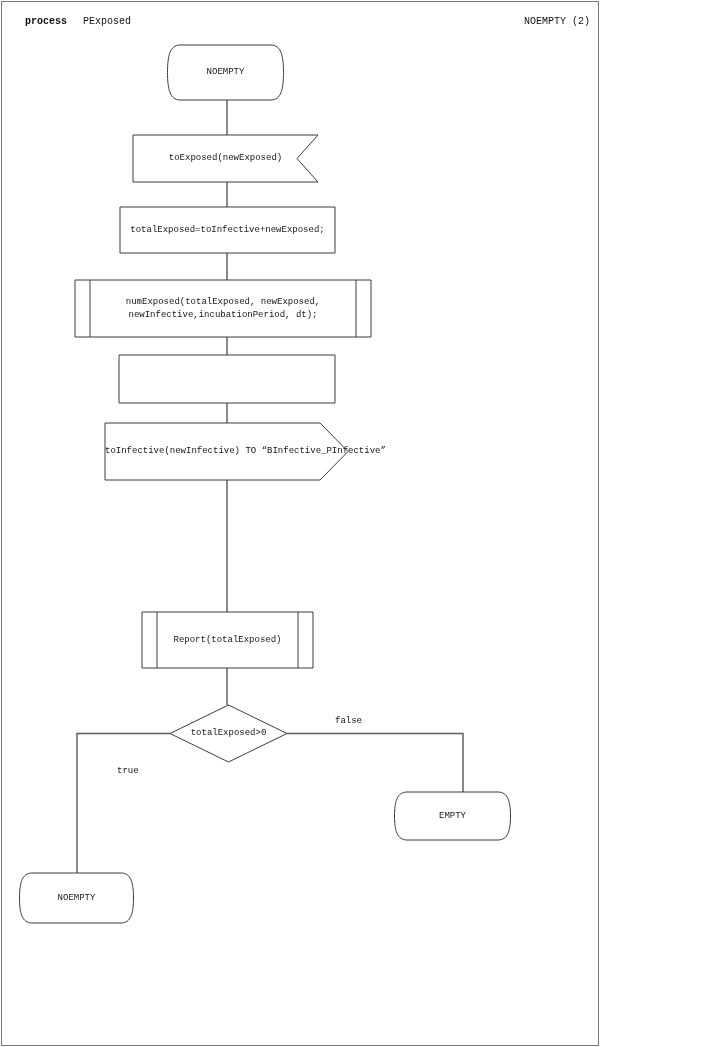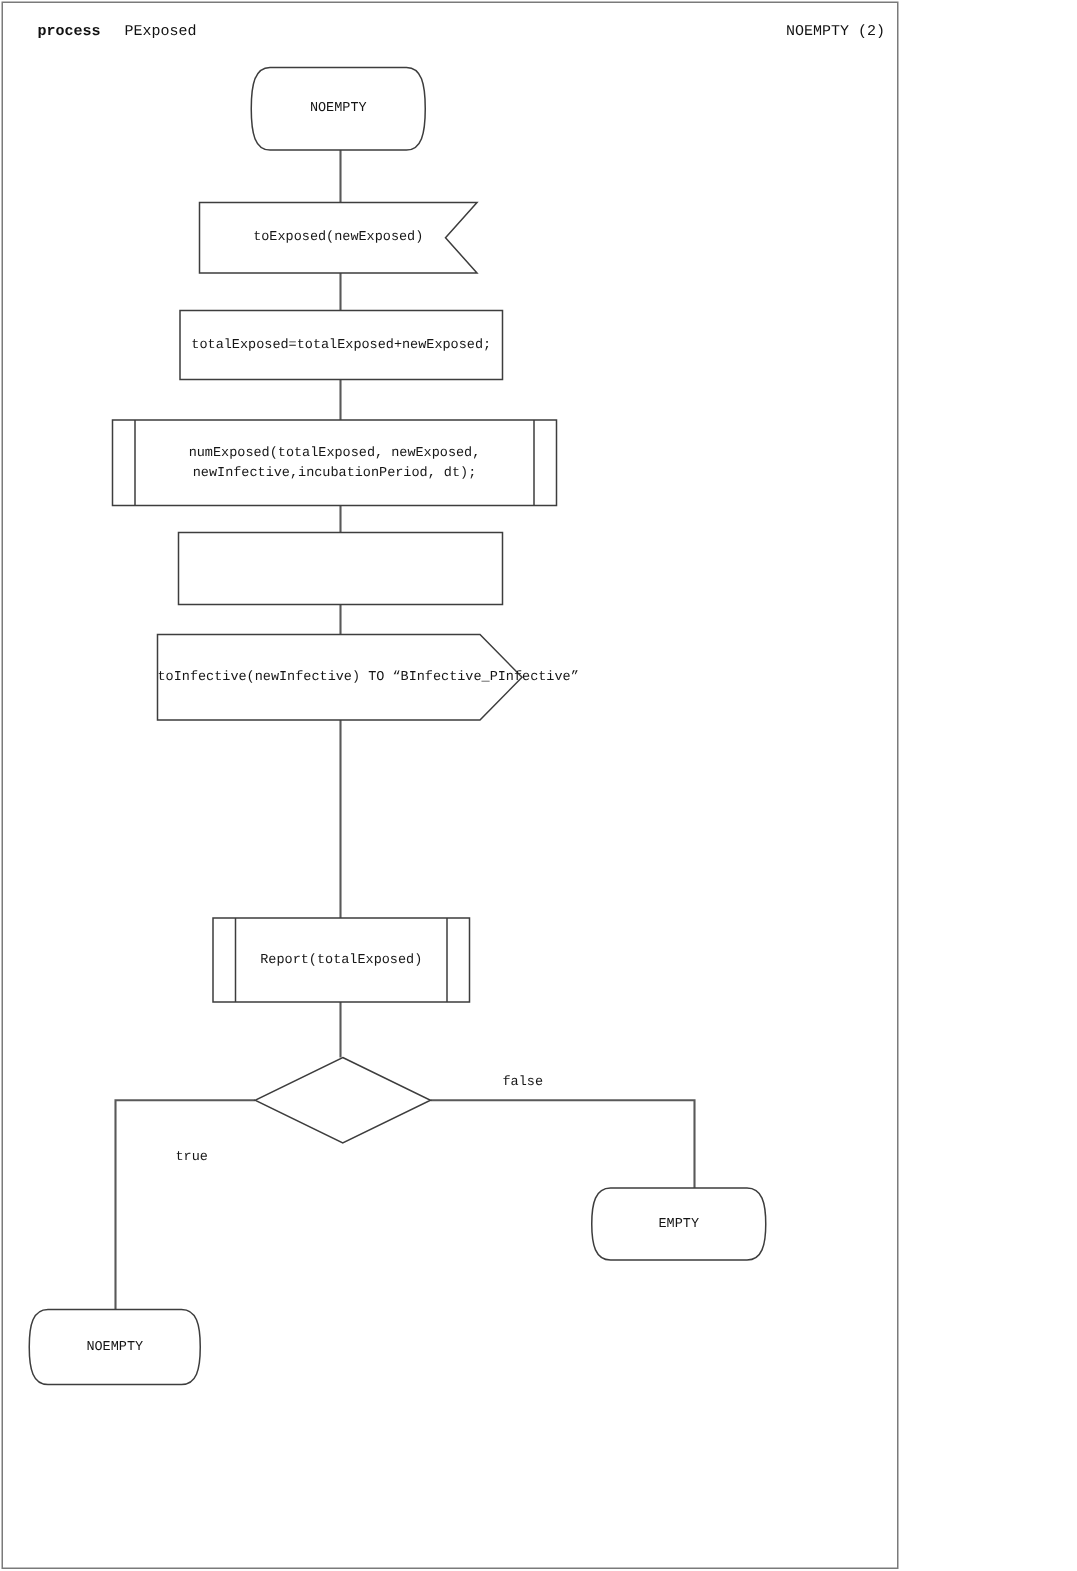--- a/index.html
+++ b/index.html
@@ -86,30 +86,31 @@
     <path class="innerline" d="M298,612 V668"></path>
     <path class="shape" d="M228.5,705 L287,733.5 L228.5,762 L170,733.5 Z"></path>
     <path class="shape" d="M407,792 H498 C508,792 510.5,802 510.5,816 C510.5,830 508,840 498,840 H407 C397,840 394.5,830 394.5,816 C394.5,802 397,792 407,792 Z"></path>
     <path class="shape" d="M32,873 H121 C131,873 133.5,883 133.5,898 C133.5,913 131,923 121,923 H32 C22,923 19.5,913 19.5,898 C19.5,883 22,873 32,873 Z"></path>
   </svg>
 
   <div class="lbl" style="left:168px; top:45px; width:115px; height:55px;">NOEMPTY</div>
 
   <div class="lbl" style="left:133px; top:135px; width:185px; height:47px;text-align:center;">toExposed(newExposed)</div>
 
-  <div class="lbl" style="left:120px; top:207px; width:215px; height:46px;">totalExposed=totalExposed+newExposed;</div>
+  <div class="lbl" style="left:120px; top:207px; width:215px; height:46px;">totalExposed=toInfective+newExposed;</div>
 
   <div class="lbl multiline" style="left:90px; top:280px; width:266px; height:57px;">numExposed(totalExposed, newExposed,
 newInfective,incubationPeriod, dt);</div>
 
 
   <div class="lbl left-align" style="left:105px; top:423px; width:243px; height:57px;">toInfective(newInfective) TO “BInfective_PInfective”</div>
 
   <div class="lbl" style="left:142px; top:612px; width:171px; height:56px;">Report(totalExposed)</div>
 
+  <div class="lbl" style="left:170px; top:705px; width:117px; height:57px;">totalExposed&gt;0</div>
 
   <div class="lbl" style="left:395px; top:792px; width:115px; height:48px;">EMPTY</div>
 
   <div class="lbl" style="left:20px; top:873px; width:113px; height:50px;">NOEMPTY</div>
 
   <div class="branch-lbl" style="left:311px; top:716px;">false</div>
   <div class="branch-lbl" style="left:93px; top:766px;">true</div>
 
 </div>
 

